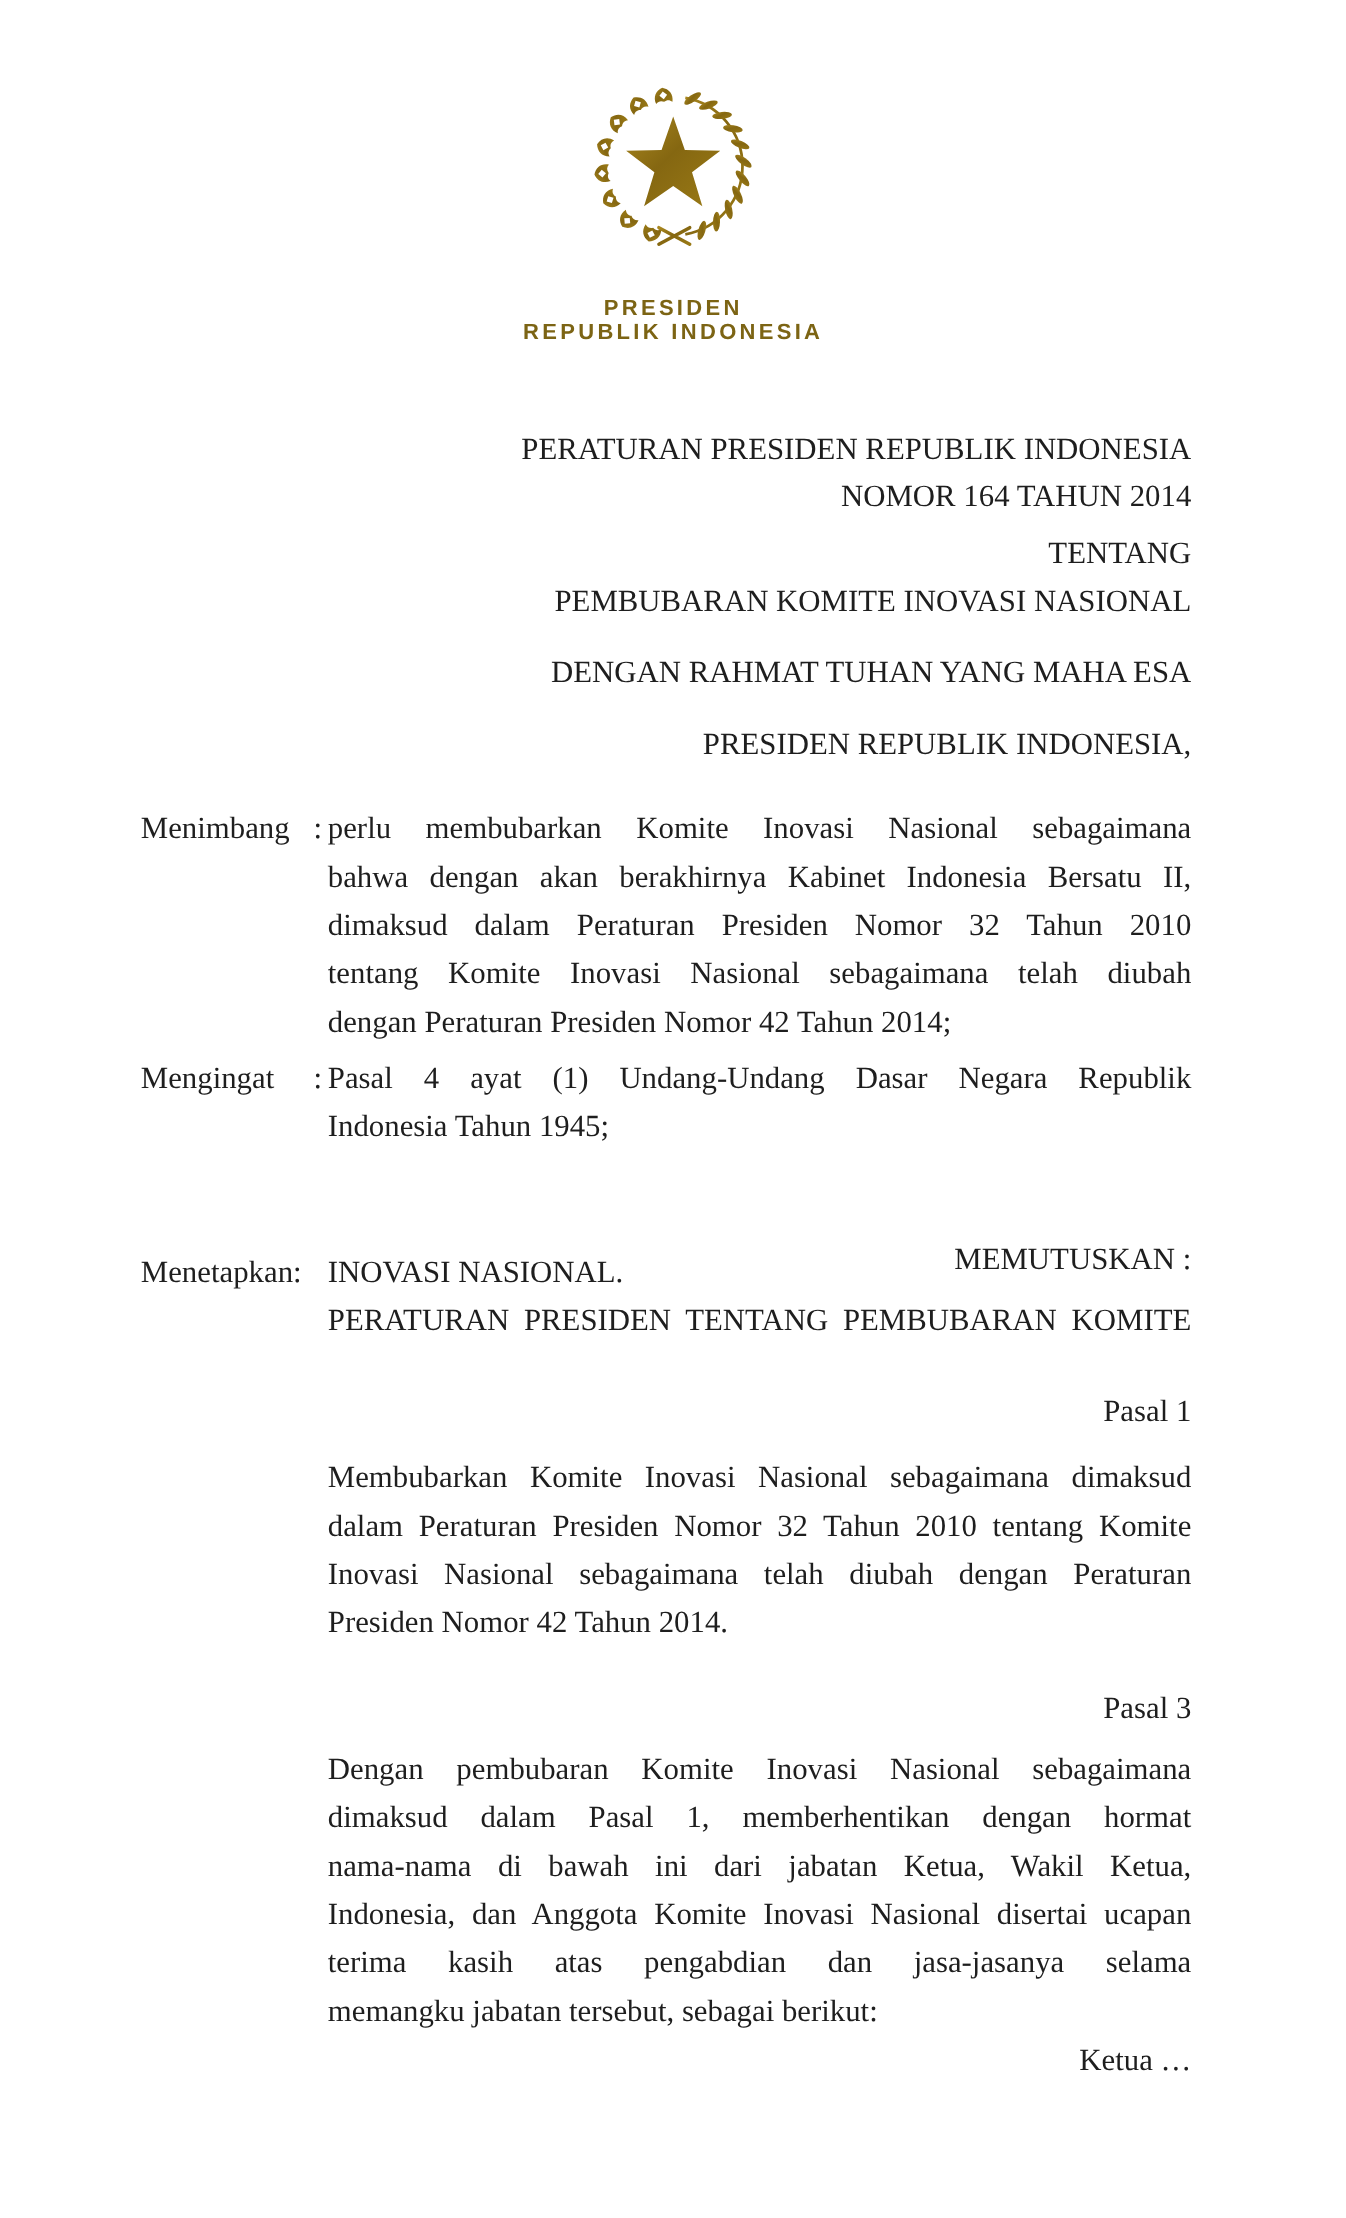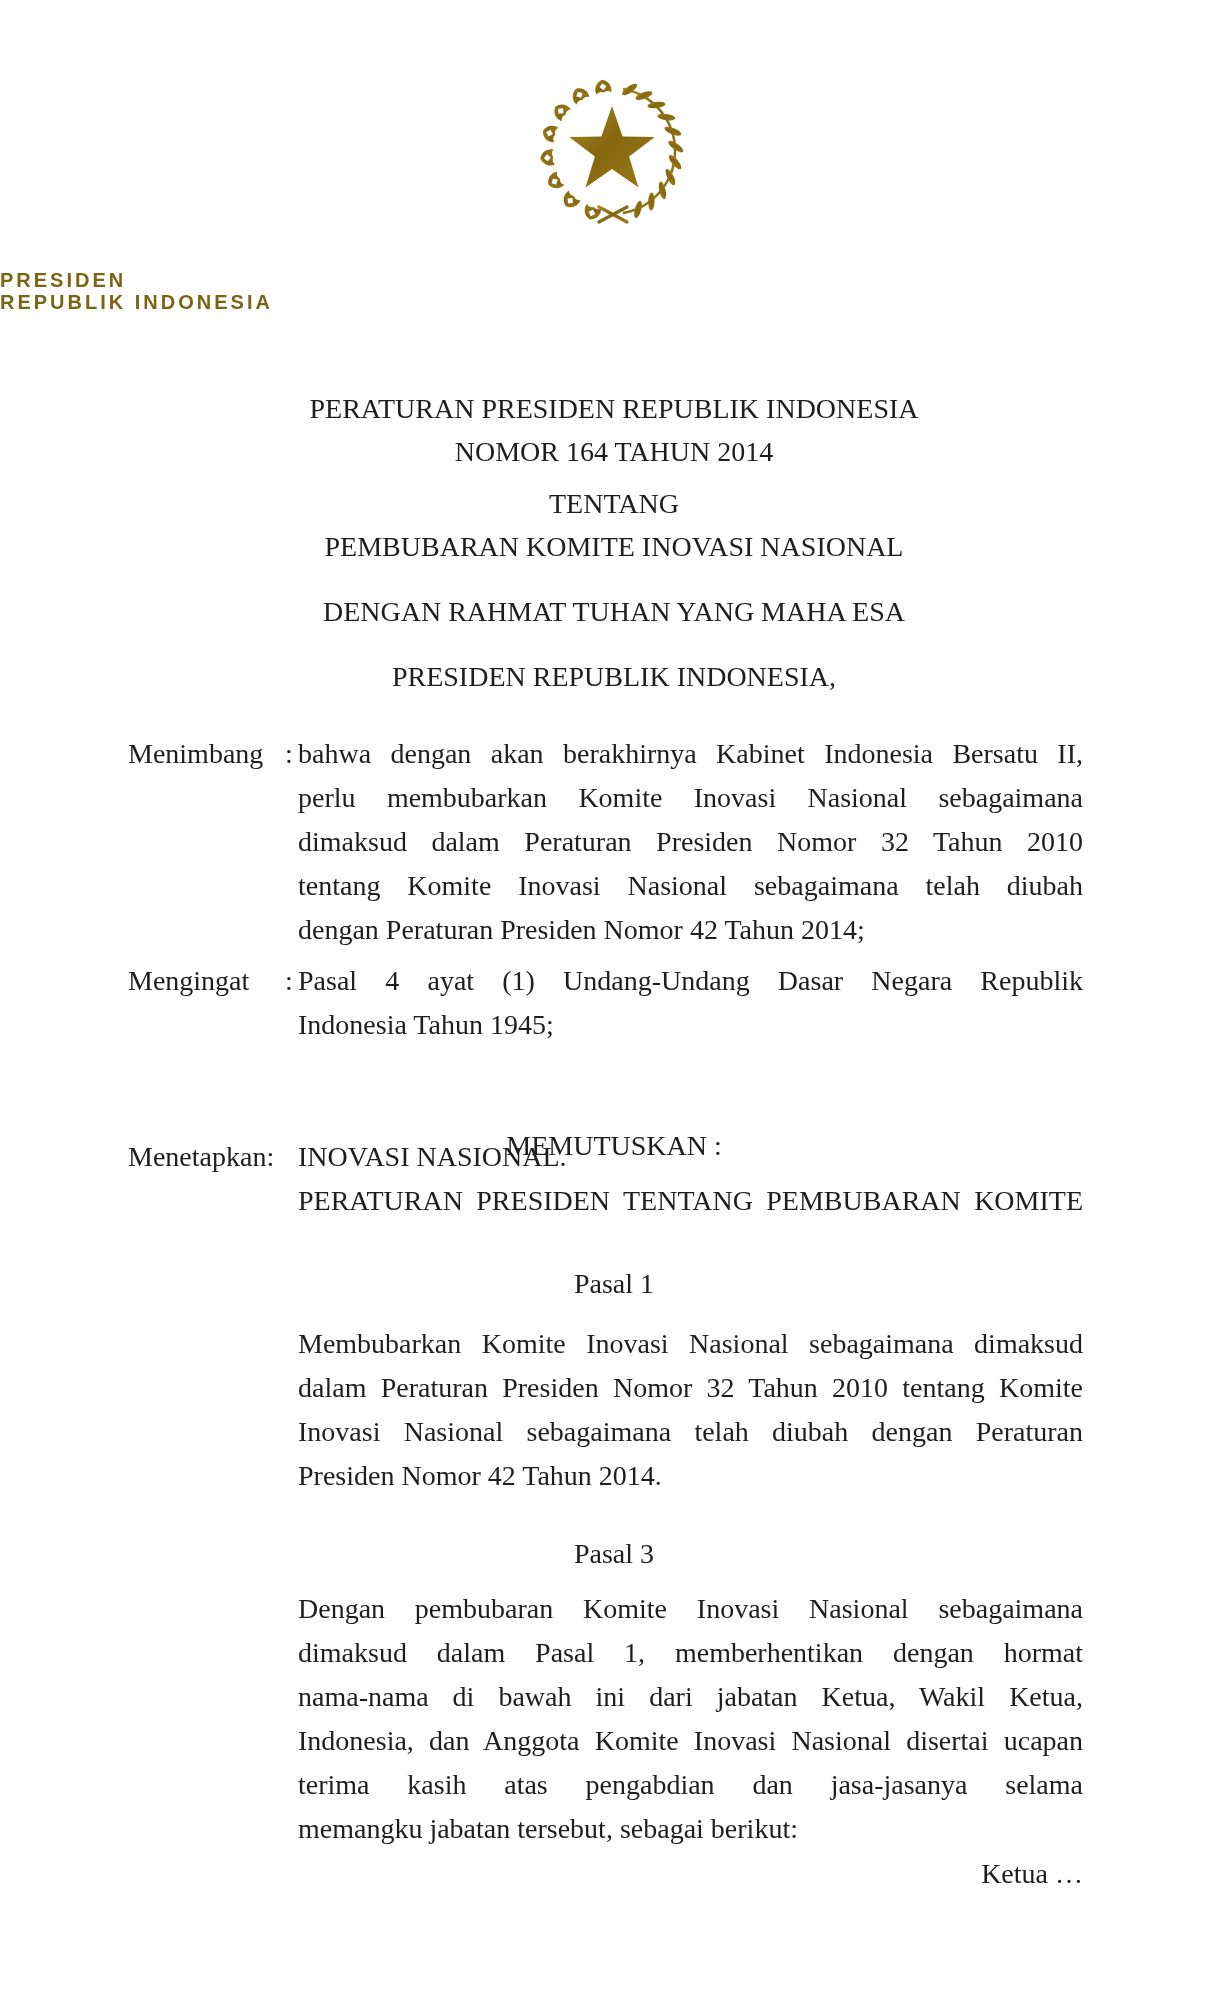--- a/index.html
+++ b/index.html
@@ -8,39 +8,39 @@
     position:relative;
     width:1224px;height:2016px;
     background:#ffffff;
     font-family:"Liberation Serif", serif;
     font-size:28px;line-height:44px;
     color:#1e1e1e;
     overflow:hidden;
   }
   .abs{position:absolute;}
   
-  .center-line{left:145px;right:141px;text-align:center;white-space:nowrap;}
+  .center-line{left:145px;right:141px;text-align:right;white-space:nowrap;}
   
   .row{left:128px;right:141px;}
   .row .lbl{position:absolute;left:0;top:0;white-space:nowrap;}
   .row .col{position:absolute;left:157px;top:0;}
   .row .txt{margin-left:170px;}
   
   .body-col{left:298px;right:141px;}
   
   .jline{
     height:44px;
     text-align:justify;
     text-align-last:justify;
     -moz-text-align-last:justify;
   }
   .jline.last{text-align-last:left;-moz-text-align-last:left;}
   
   .lh{
-    left:0;right:0;text-align:left;
+    left:0;right:0;text-align:center;
     font-family:"Liberation Sans", sans-serif;
     font-weight:bold;
     color:#7c6414;
     font-size:20px;letter-spacing:3px;line-height:22px;
     white-space:nowrap;
   }
   .catch{right:141px;text-align:right;white-space:nowrap;margin-top:15px;}
   .seal{top:78px;left:50%;transform:translateX(-50%);}
 </style>
 </head>
@@ -142,22 +142,22 @@
   <div class="abs center-line" style="top:430px">NOMOR 164 TAHUN 2014</div>
   <div class="abs center-line" style="top:482px">TENTANG</div>
   <div class="abs center-line" style="top:525px">PEMBUBARAN KOMITE INOVASI NASIONAL</div>
   <div class="abs center-line" style="top:590px">DENGAN RAHMAT TUHAN YANG MAHA ESA</div>
   <div class="abs center-line" style="top:655px">PRESIDEN REPUBLIK INDONESIA,</div>
 
   <div class="abs row" style="top:732px">
     <span class="lbl">Menimbang</span>
     <span class="col">:</span>
     <div class="txt">
+      <div class="jline">perlu membubarkan Komite Inovasi Nasional sebagaimana</div>
       <div class="jline">bahwa dengan akan berakhirnya Kabinet Indonesia Bersatu II,</div>
-      <div class="jline">perlu membubarkan Komite Inovasi Nasional sebagaimana</div>
       <div class="jline">dimaksud dalam Peraturan Presiden Nomor 32 Tahun 2010</div>
       <div class="jline">tentang Komite Inovasi Nasional sebagaimana telah diubah</div>
       <div class="jline last">dengan Peraturan Presiden Nomor 42 Tahun 2014;</div>
     </div>
   </div>
 
   <div class="abs row" style="top:959px">
     <span class="lbl">Mengingat</span>
     <span class="col">:</span>
     <div class="txt">

